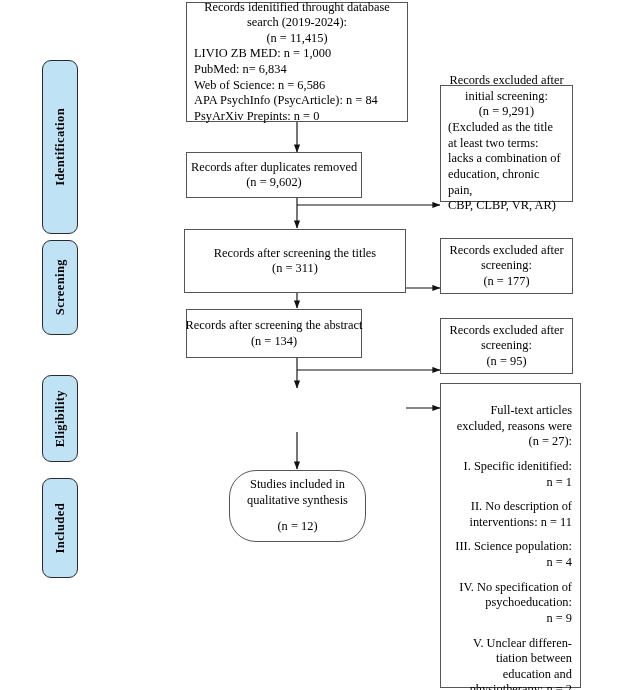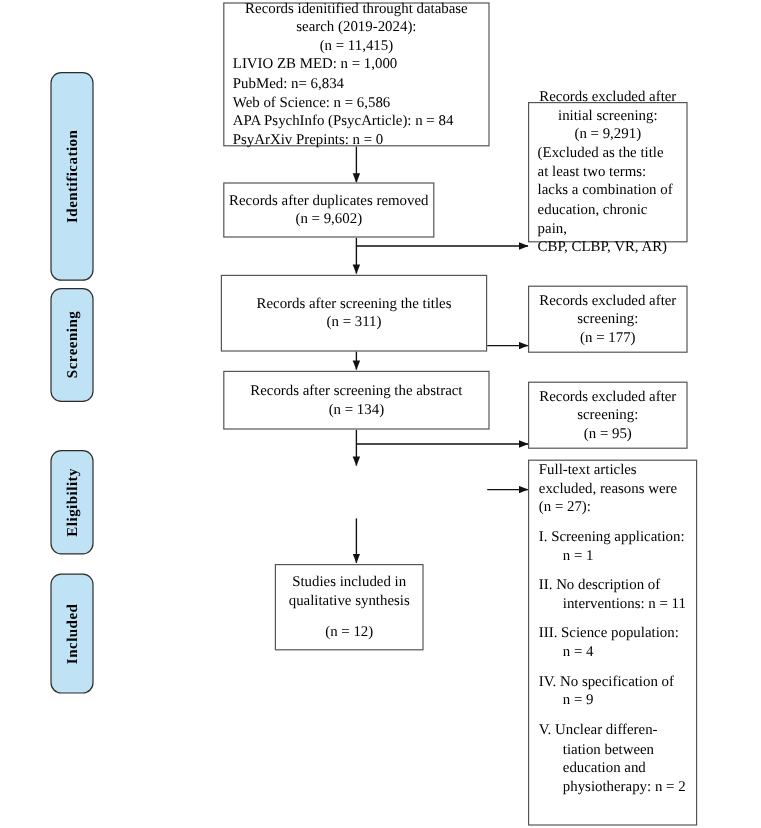--- a/index.html
+++ b/index.html
@@ -20,22 +20,22 @@
         box-sizing:border-box;display:flex;flex-direction:column;
         justify-content:center;font-size:12.4px;line-height:1.24;}
   .fbox.ctr{align-items:center;text-align:center;}
   .fbox .ln{display:block;white-space:nowrap;}
   .pad{padding:4px 7px;}
 
   .mixed{font-size:12.4px;line-height:1.26;}
   .mixed .c{text-align:center;}
   .mixed .l{text-align:left;}
 
-  .reasons{font-size:12.4px;line-height:1.26;padding:0 8px;
-           display:block;box-sizing:border-box;}
+  .reasons{font-size:12.4px;line-height:1.26;padding:19px 8px;
+           display:block;box-sizing:border-box;text-align:right;}
   .reasons .hang{padding-left:12px;text-indent:-12px;}
   .reasons .sub{padding-left:20px;}
   .reasons .gap{height:9px;}
 
   svg.conn{position:absolute;left:0;top:0;width:634px;height:690px;
            pointer-events:none;}
 </style>
 </head>
 <body>
 
@@ -94,27 +94,27 @@
   <div class="fbox ctr pad" style="left:186px;top:152px;width:176px;height:46px;justify-content:center;">
     <span class="ln">Records after duplicates removed</span>
     <span class="ln">(n = 9,602)</span>
   </div>
 
   <div class="fbox ctr pad" style="left:184px;top:229px;width:222px;height:64px;">
     <span class="ln">Records after screening the titles</span>
     <span class="ln">(n = 311)</span>
   </div>
 
-  <div class="fbox ctr pad" style="left:186px;top:309px;width:222px;height:49px;">
+  <div class="fbox ctr pad" style="left:186px;top:309px;width:176px;height:49px;">
     <span class="ln">Records after screening the abstract</span>
     <span class="ln">(n = 134)</span>
   </div>
 
 
-  <div class="fbox ctr pad" style="left:229px;top:470px;width:124px;height:72px;">
+  <div class="fbox ctr pad" style="left:229px;top:470px;width:137px;height:72px;border-radius:27px;">
     <span class="ln">Studies included in</span>
     <span class="ln">qualitative synthesis</span>
     <span class="ln" style="height:11px;"></span>
     <span class="ln">(n = 12)</span>
   </div>
 
   <div class="fbox mixed pad" style="left:440px;top:85px;width:133px;height:117px;">
     <div class="c">Records excluded after</div>
     <div class="c">initial screening:</div>
     <div class="c">(n = 9,291)</div>
@@ -137,33 +137,34 @@
     <span class="ln">(n = 95)</span>
   </div>
 
   <div class="fbox reasons" style="left:440px;top:383px;width:141px;height:305px;
        display:block;justify-content:flex-start;">
     <div>Full-text articles</div>
     <div>excluded, reasons were</div>
     <div>(n = 27):</div>
 
     <div class="gap"></div>
-    <div class="hang">I. Screening application:</div>
+    <div class="hang">I. Specific idenitified:</div>
     <div class="sub">n = 1</div>
 
     <div class="gap"></div>
     <div class="hang">II. No description of</div>
     <div class="sub">interventions: n = 11</div>
 
     <div class="gap"></div>
     <div class="hang">III. Science population:</div>
     <div class="sub">n = 4</div>
 
     <div class="gap"></div>
     <div class="hang">IV. No specification of</div>
+    <div class="sub">psychoeducation:</div>
     <div class="sub">n = 9</div>
 
     <div class="gap"></div>
     <div class="hang">V. Unclear differen-</div>
     <div class="sub">tiation between</div>
     <div class="sub">education and</div>
     <div class="sub"> physiotherapy: n = 2</div>
   </div>
 
 </div>

